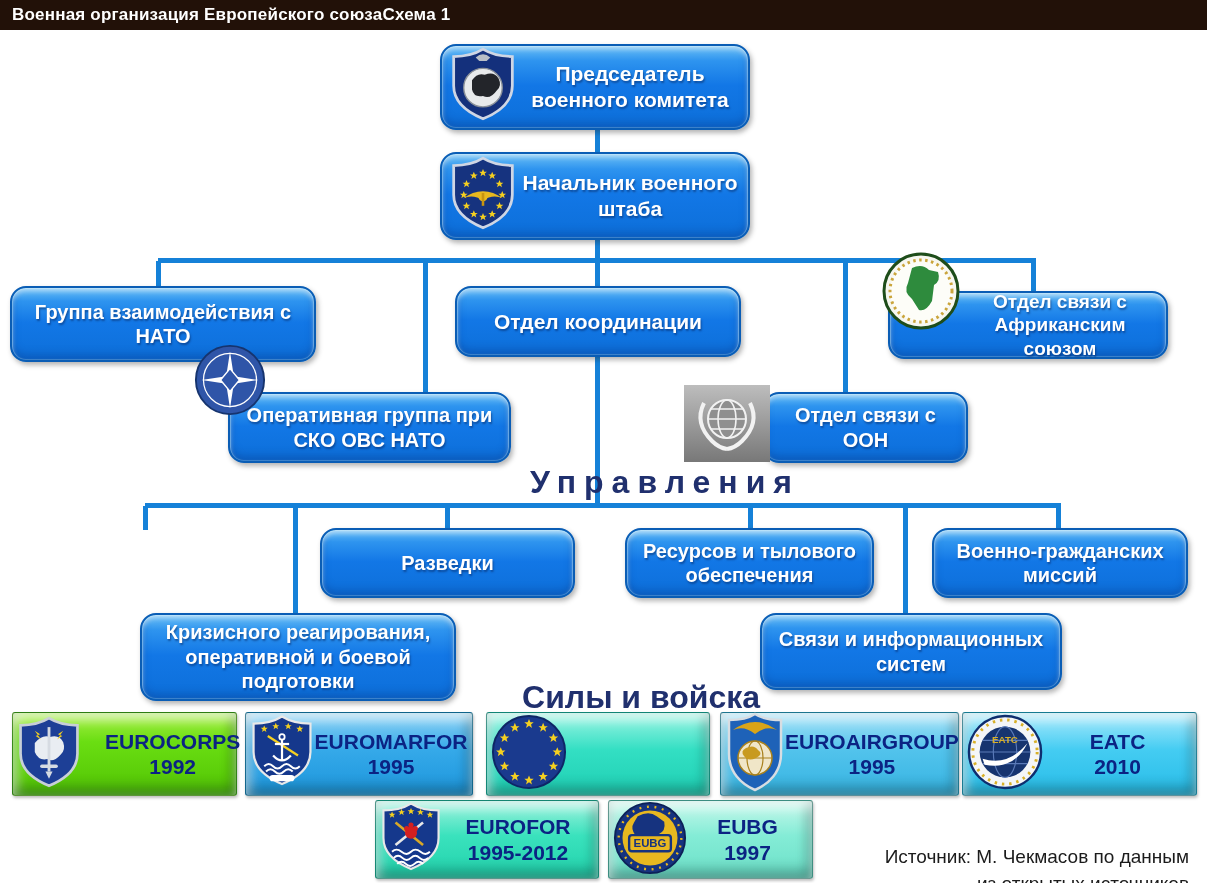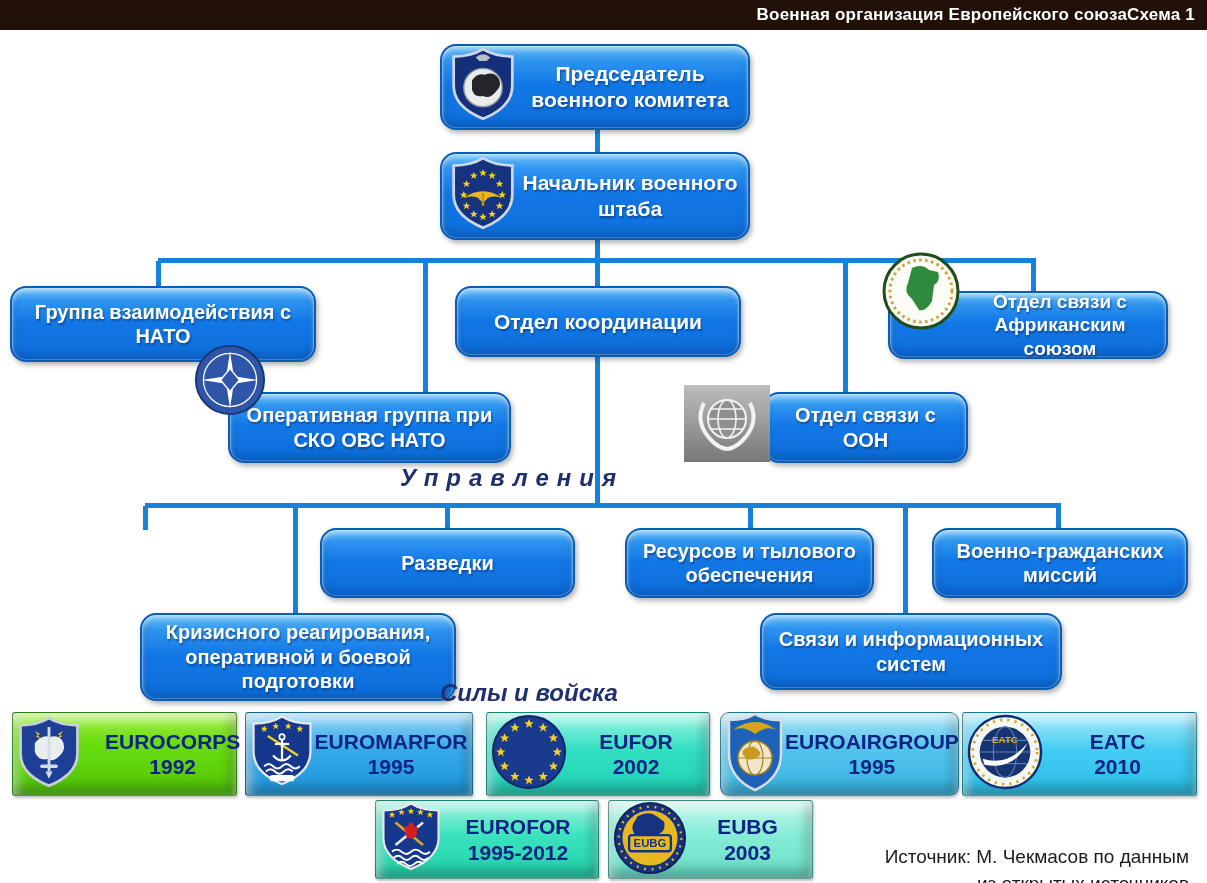--- a/index.html
+++ b/index.html
@@ -1,52 +1,52 @@
 <!DOCTYPE html>
 <html><head>
 <meta charset="utf-8">
 <style>
   html,body{margin:0;padding:0;background:#fff;}
   #stage{position:relative;width:1207px;height:883px;background:#fff;overflow:hidden;
          font-family:"Liberation Sans",sans-serif;}
   
   .hdr{position:absolute;left:0;top:0;width:1207px;height:30px;background:#221108;
-       display:flex;align-items:center;justify-content:flex-end;padding:0 12px;box-sizing:border-box;}
+       display:flex;align-items:center;justify-content:flex-start;padding:0 12px;box-sizing:border-box;}
   .hdr span{color:#fff;font-size:17px;font-weight:bold;letter-spacing:.2px;}
   
   .ln{position:absolute;background:#1581d8;}
   
   .bluebox{position:absolute;box-sizing:border-box;
     background:linear-gradient(180deg,#6cc0f6 0%,#2e94ef 18%,#1277e6 48%,#0d6fd9 100%);
     border:2px solid #0a5db5;border-radius:16px;
     box-shadow:inset 0 3px 5px rgba(255,255,255,.55),inset 0 -5px 8px rgba(5,50,130,.35),
                2px 3px 5px rgba(40,40,40,.35),inset 0 0 0 1px rgba(180,240,255,.35);
     display:flex;align-items:center;justify-content:center;
     color:#fff;font-weight:bold;text-align:center;font-size:20px;line-height:1.22;
     text-shadow:1px 2px 2px rgba(8,40,100,.55);padding:4px 10px;z-index:2;}
   .bluebox.withshield{justify-content:flex-start;font-size:21px;padding:4px 8px;}
   .bluebox.withshield .txt{flex:1;text-align:center;}
   .shield{flex:0 0 auto;margin-right:4px;}
   
   .float-emb{position:absolute;z-index:3;}
   
-  .seclabel{position:absolute;color:#20306e;font-weight:bold;font-size:24px;text-align:left;z-index:4;font-style:italic;}
+  .seclabel{position:absolute;color:#20306e;font-weight:bold;font-size:32px;text-align:right;z-index:4;}
   
   .badge{position:absolute;box-sizing:border-box;display:flex;align-items:center;
     border-radius:3px;border:1px solid rgba(0,40,40,.45);
     box-shadow:inset 0 8px 10px rgba(255,255,255,.55),inset 0 -9px 12px rgba(0,30,30,.28),
                inset 8px 0 10px rgba(255,255,255,.3),inset -8px 0 10px rgba(0,30,30,.15),
                1px 2px 3px rgba(0,0,0,.25);
     padding:2px 4px;z-index:2;}
   .badge .bt{flex:1;text-align:center;color:#0b2383;font-weight:bold;font-size:21px;line-height:1.2;}
   .badge .bt span{display:block;}
   .bg-eurocorps{background:linear-gradient(180deg,#a8f046 0%,#6ade12 35%,#52c404 100%);gap:24px;}
   .bg-euromarfor{background:linear-gradient(180deg,#8fd4f6 0%,#35a9e9 45%,#1d96dc 100%);}
   .bg-eufor{background:linear-gradient(180deg,#9df5e4 0%,#33dfc3 45%,#1fd0b4 100%);}
-  .bg-euroairgroup{background:linear-gradient(180deg,#a8e4f8 0%,#52c3ec 45%,#36b4e2 100%);border-radius:9px;}
+  .bg-euroairgroup{background:linear-gradient(180deg,#a8e4f8 0%,#52c3ec 45%,#36b4e2 100%);}
   .bg-eatc{background:linear-gradient(180deg,#aaeafc 0%,#44ccf2 45%,#28bde8 100%);}
   .bg-eurofor{background:linear-gradient(180deg,#a0f2de 0%,#3ae2bd 45%,#22d2ac 100%);}
   .bg-eubg{background:linear-gradient(180deg,#c8f8ec 0%,#84ecd6 45%,#6ce0c8 100%);}
   
   .source{position:absolute;right:18px;top:844px;width:340px;text-align:right;
     color:#1b1b1b;font-size:19px;line-height:1.42;}
   .source span{display:block;}
 </style>
 </head>
 <body>
@@ -250,24 +250,20 @@
             <use href="#st" transform="translate(53.5,64.1) scale(.8)"></use>
           <use href="#st" transform="translate(39,68) scale(.8)"></use>
             <use href="#st" transform="translate(24.5,64.1) scale(.8)"></use>
           <use href="#st" transform="translate(13.9,53.5) scale(.8)"></use>
             <use href="#st" transform="translate(10,39) scale(.8)"></use>
           <use href="#st" transform="translate(13.9,24.5) scale(.8)"></use>
             <use href="#st" transform="translate(24.5,13.9) scale(.8)"></use>
         </g>
       </svg>
     </span>
-    <span class="bt">
-        <span>EUFOR</span>
-        <span>2002</span>
-      </span>
   </div>
 
   <div class="badge bg-euroairgroup" style="left:720px;top:712px;width:239px;height:84px">
     <span>
       <svg width="60" height="80" viewBox="0 0 58 80">
         <path d="M29 2 C35 6 46 8 55 8 L55 42 C55 60 43 72 29 78 C15 72 3 60 3 42 L3 8 C12 8 23 6 29 2 Z" fill="#1e62b8" stroke="#d8dde2" stroke-width="2.5"></path>
         <path d="M7 18 Q29 2 51 18 Q40 13 29 22 Q18 13 7 18 Z" fill="#d9a418"></path>
         <circle cx="29" cy="46" r="17" fill="#f0e6c8" stroke="#a8801c" stroke-width="1.5"></circle>
         <ellipse cx="29" cy="46" rx="8" ry="17" fill="none" stroke="#a8801c" stroke-width="1.2"></ellipse>
         <line x1="12" y1="46" x2="46" y2="46" stroke="#a8801c" stroke-width="1.2"></line>
@@ -334,21 +330,21 @@
         <circle cx="39" cy="39" r="37" fill="#16337f" stroke="#0c2158" stroke-width="2"></circle>
         <circle cx="39" cy="39" r="33" fill="none" stroke="#e8b820" stroke-width="2.5" stroke-dasharray="2 6"></circle>
         <circle cx="39" cy="39" r="29" fill="#e8b820"></circle>
         <path d="M26 16 q12 -6 20 0 l8 6 q2 10 -6 13 l-4 10 q-8 6 -14 2 l-6 -10 q-6 -8 -2 -14 z" fill="#16337f"></path>
         <rect x="17" y="36" width="44" height="17" rx="3" fill="#e8b820" stroke="#16337f" stroke-width="2.5"></rect>
         <text x="39" y="49" text-anchor="middle" font-size="12" font-weight="bold" fill="#16337f" font-family="Liberation Sans, sans-serif">EUBG</text>
       </svg>
     </span>
     <span class="bt">
         <span>EUBG</span>
-        <span>2003</span>
+        <span>1997</span>
       </span>
   </div>
 
   <div class="source">
     <span>Источник: М. Чекмасов по данным</span>
     <span>из открытых источников</span>
   </div>
 
 </div>
 

